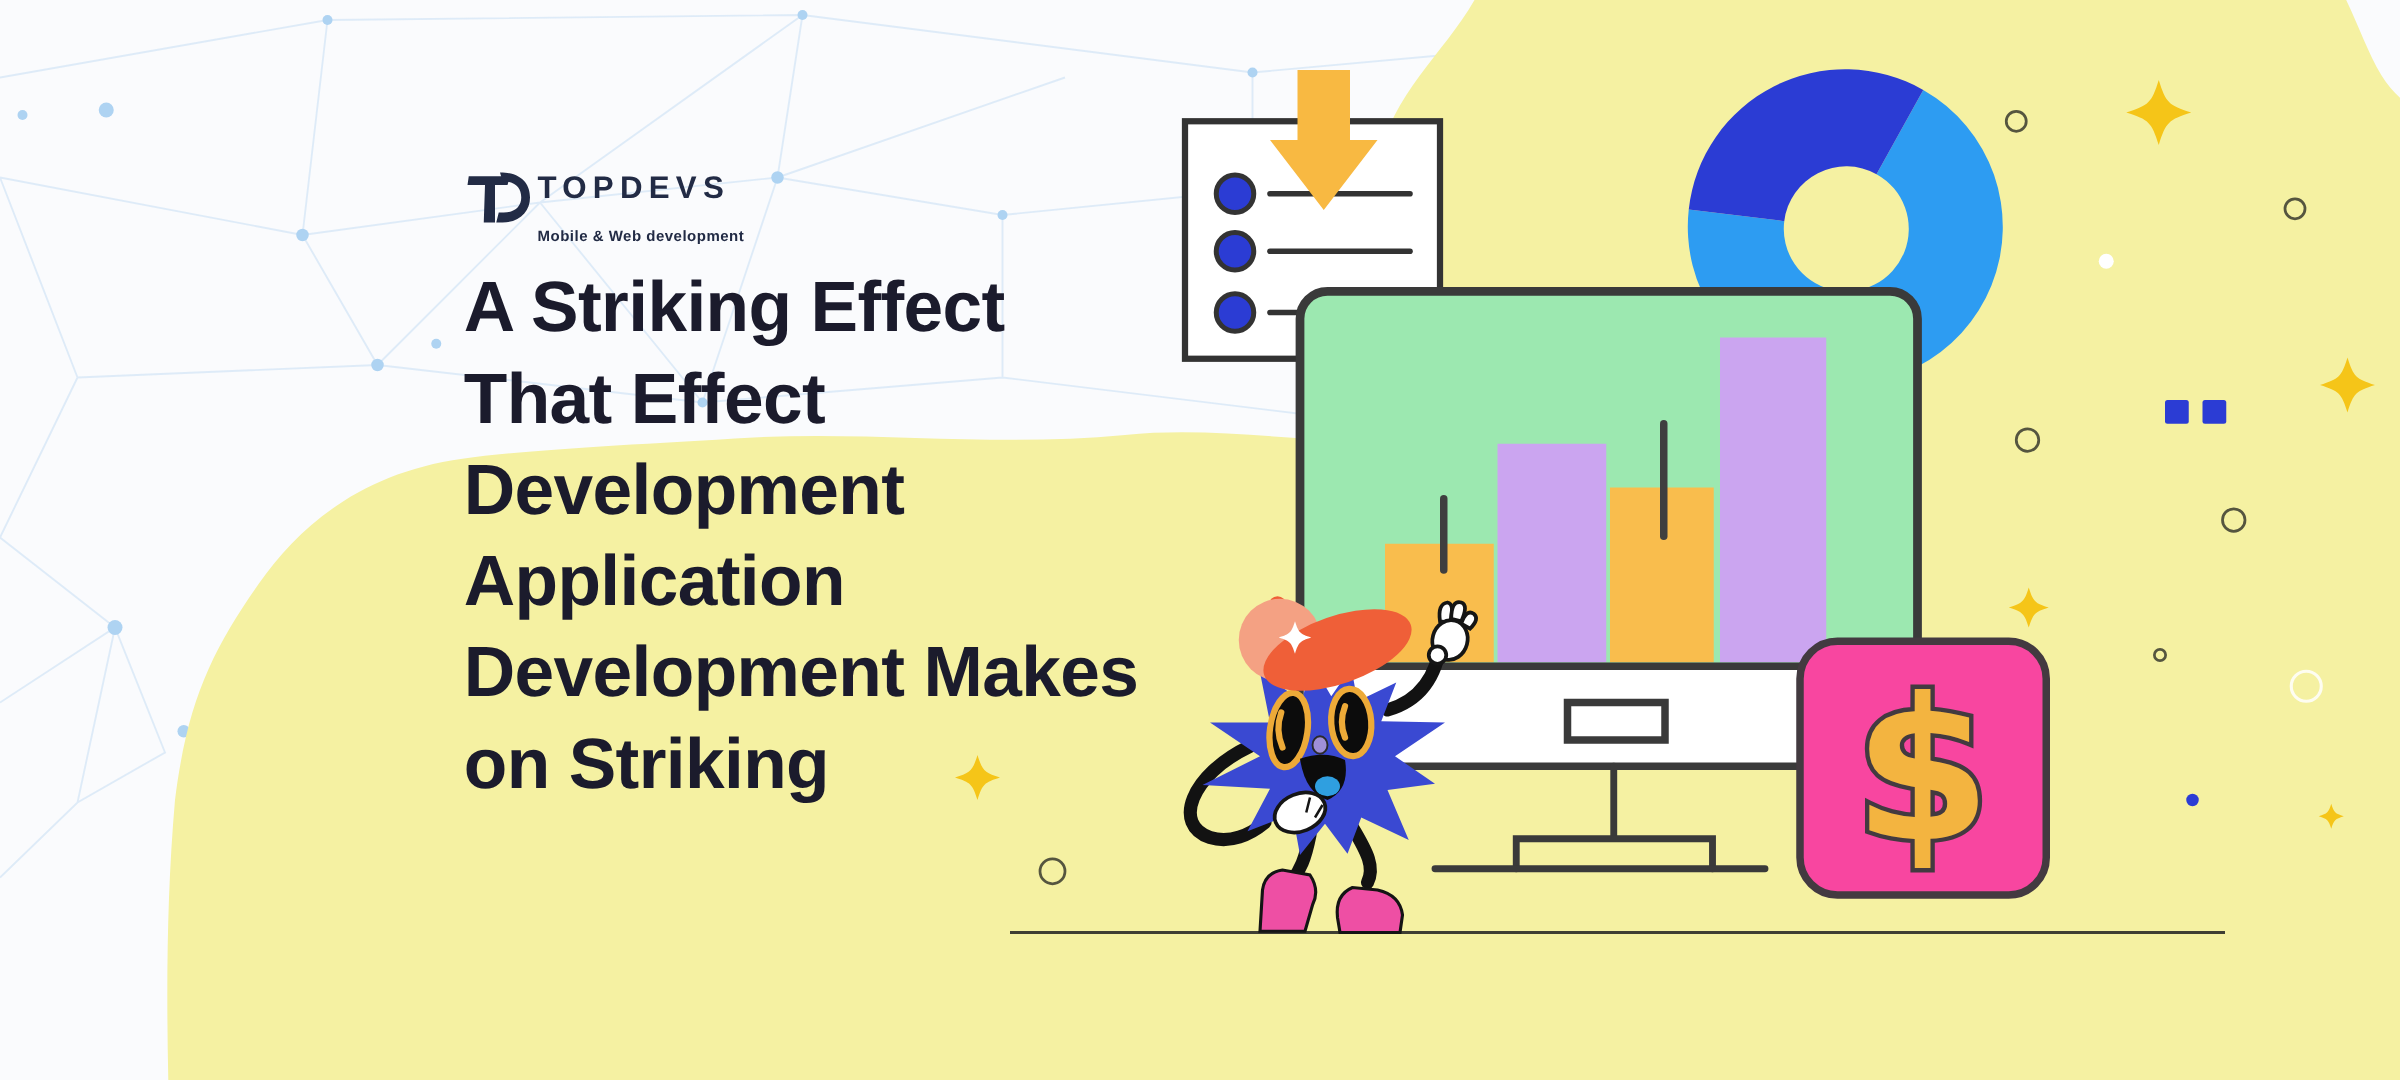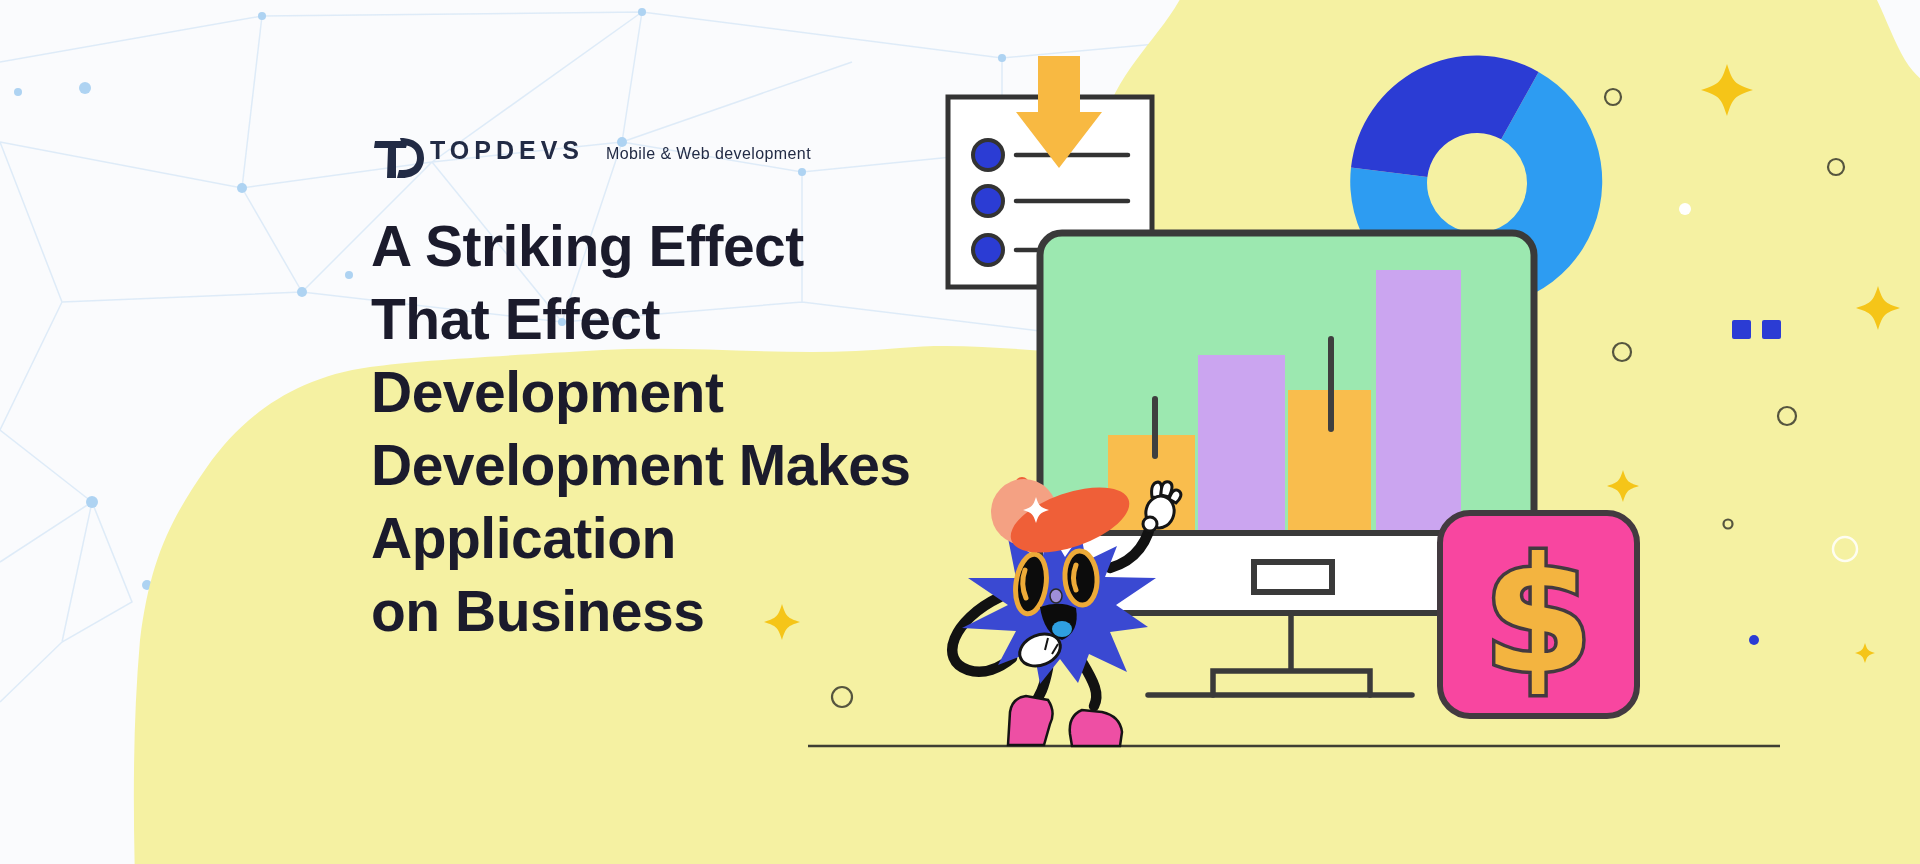--- a/index.html
+++ b/index.html
@@ -6,26 +6,26 @@
   .stage{
     position:relative;width:1920px;height:864px;overflow:hidden;
     background:var(--c-bg,#fafbfd);
     font-family:"Liberation Sans", sans-serif;
   }
   .scene{position:absolute;inset:0;}
   
   .logo{position:absolute;left:372px;top:134px;display:flex;align-items:flex-start;gap:4px;}
   .logo .mark{flex:0 0 auto;}
   .logo .mark path{fill:var(--c-navy,#222b45);}
-  .logo .word{display:flex;flex-direction:row;margin-top:3px;gap:22px;}
+  .logo .word{display:flex;flex-direction:column;margin-top:3px;}
   .logo .word .name{
     font-size:25px;font-weight:700;letter-spacing:5px;color:var(--c-navy,#222b45);line-height:26px;
   }
   .logo .word .tagline{
-    font-size:16px;font-weight:400;letter-spacing:.4px;color:var(--c-navy,#222b45);margin-top:8px;
+    font-size:12px;font-weight:700;letter-spacing:.4px;color:var(--c-navy,#222b45);margin-top:19px;
   }
   
   .hero-title{
     position:absolute;left:371px;top:210px;width:600px;
     font-size:57px;line-height:73px;font-weight:700;
     color:var(--c-heading,#1b1b2c);letter-spacing:-.5px;
   }
   .hero-title span{display:block;}
   
   .mesh-line{stroke:var(--c-mesh-line,#d7e7f6);stroke-width:1.5;fill:none;opacity:.8;}
@@ -221,18 +221,18 @@
     <div class="word">
       <span class="name">TOPDEVS</span>
       <span class="tagline">Mobile &amp; Web development</span>
     </div>
   </div>
 
   <h1 class="hero-title" style="margin:0;">
     <span>A Striking Effect</span>
     <span>That Effect</span>
     <span>Development</span>
+    <span>Application</span>
     <span>Development Makes</span>
-    <span>Application</span>
-    <span>on Business</span>
+    <span>on Striking</span>
   </h1>
 
 </div>
 
 </body></html>

